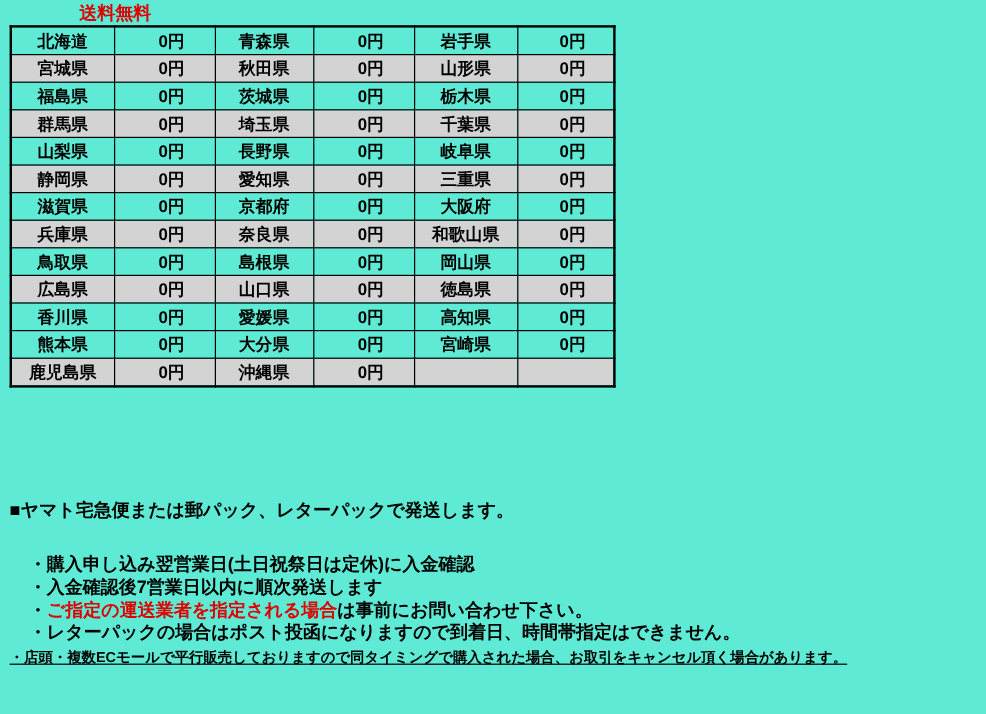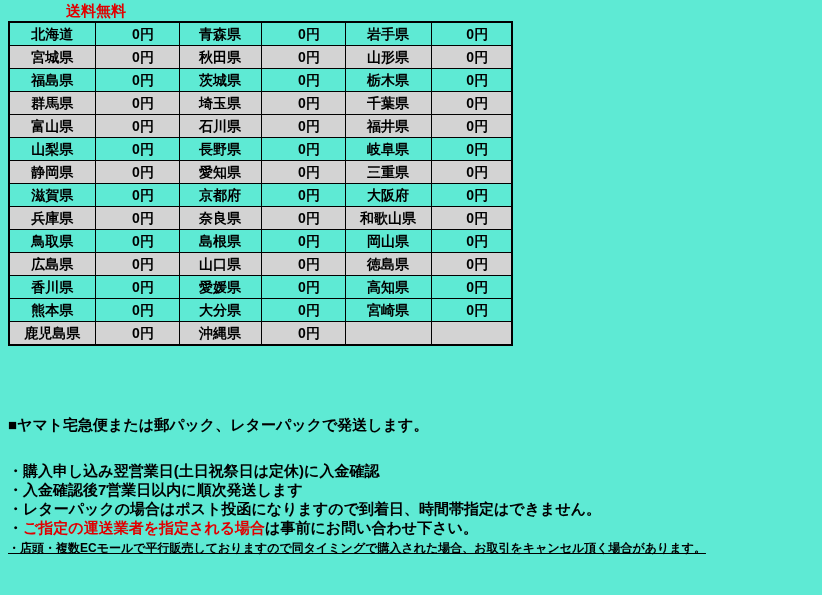--- a/index.html
+++ b/index.html
@@ -52,21 +52,21 @@
     position: absolute;
     left: 8px;
     top: 416px;
     font-size: 15px;
     font-weight: bold;
     color: #000;
     white-space: nowrap;
   }
   .bullets {
     position: absolute;
-    left: 8px;
+    left: 24px;
     top: 461px;
     font-size: 15px;
     font-weight: bold;
     color: #000;
     line-height: 19px;
     white-space: nowrap;
   }
   .bullets .red-part {
     color: var(--accent-red, #e00000);
   }
@@ -123,28 +123,20 @@
           <td class="price">0円</td>
         </tr>
         <tr class="alt">
           <td class="pref">群馬県</td>
           <td class="price">0円</td>
           <td class="pref">埼玉県</td>
           <td class="price">0円</td>
           <td class="pref">千葉県</td>
           <td class="price">0円</td>
         </tr>
-        <tr class="alt">
-          <td class="pref">富山県</td>
-          <td class="price">0円</td>
-          <td class="pref">石川県</td>
-          <td class="price">0円</td>
-          <td class="pref">福井県</td>
-          <td class="price">0円</td>
-        </tr>
         <tr>
           <td class="pref">山梨県</td>
           <td class="price">0円</td>
           <td class="pref">長野県</td>
           <td class="price">0円</td>
           <td class="pref">岐阜県</td>
           <td class="price">0円</td>
         </tr>
         <tr class="alt">
           <td class="pref">静岡県</td>
@@ -211,19 +203,19 @@
           <td class="price"></td>
         </tr>
       </tbody>
   </table>
 
   <div class="notes-heading">■ヤマト宅急便または郵パック、レターパックで発送します。</div>
 
   <div class="bullets">
     <div>・購入申し込み翌営業日(土日祝祭日は定休)に入金確認</div>
     <div>・入金確認後7営業日以内に順次発送します</div>
+    <div><span>・</span><span class="red-part">ご指定の運送業者を指定される場合</span><span>は事前にお問い合わせ下さい。</span></div>
     <div>・レターパックの場合はポスト投函になりますので到着日、時間帯指定はできません。</div>
-    <div><span>・</span><span class="red-part">ご指定の運送業者を指定される場合</span><span>は事前にお問い合わせ下さい。</span></div>
   </div>
 
   <div class="small-note">・店頭・複数ECモールで平行販売しておりますので同タイミングで購入された場合、お取引をキャンセル頂く場合があります。</div>
 
 </div>
 
 </body></html>

